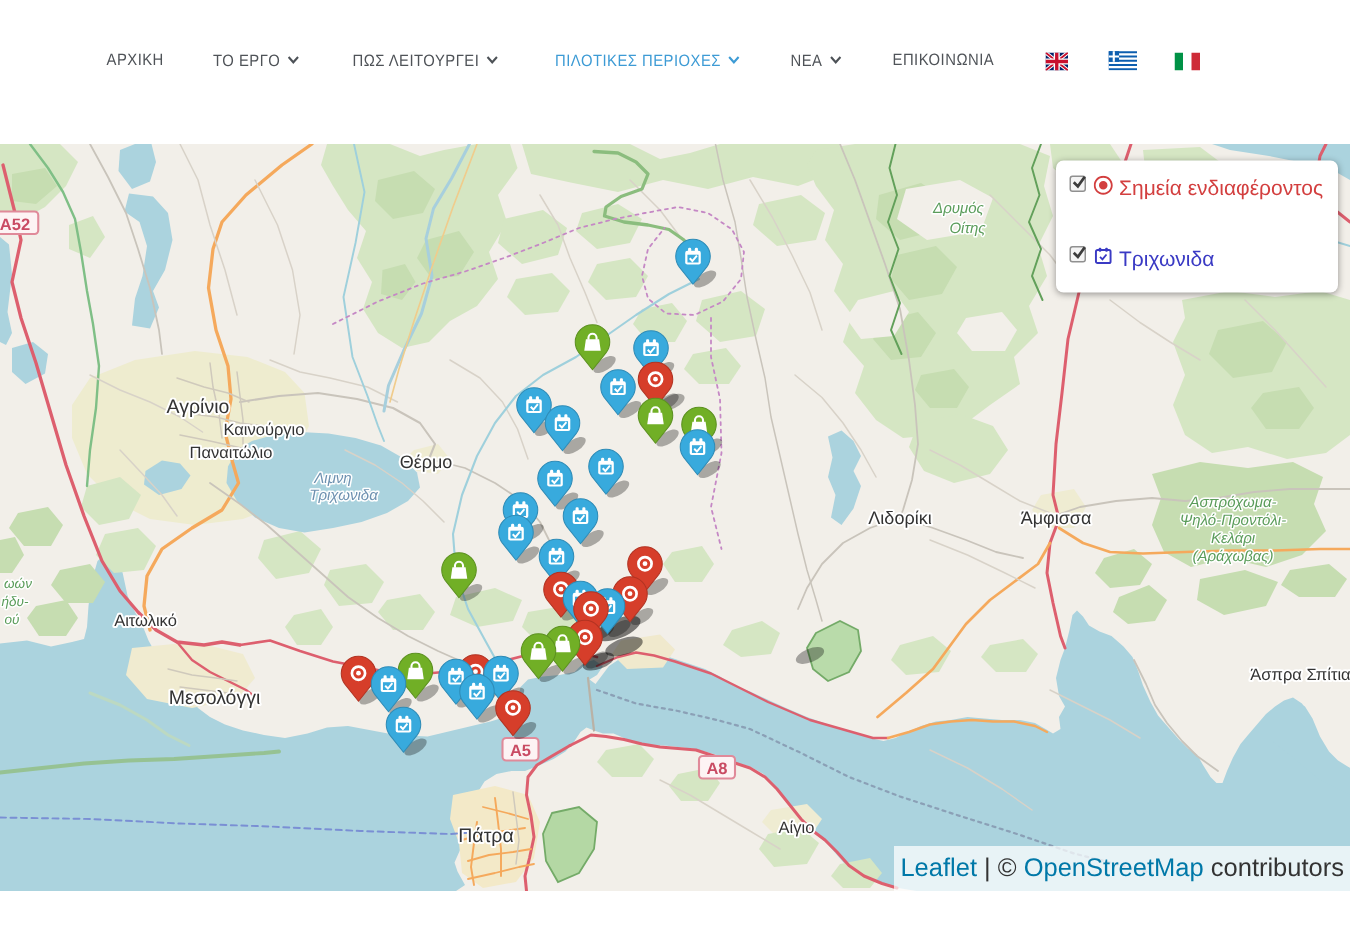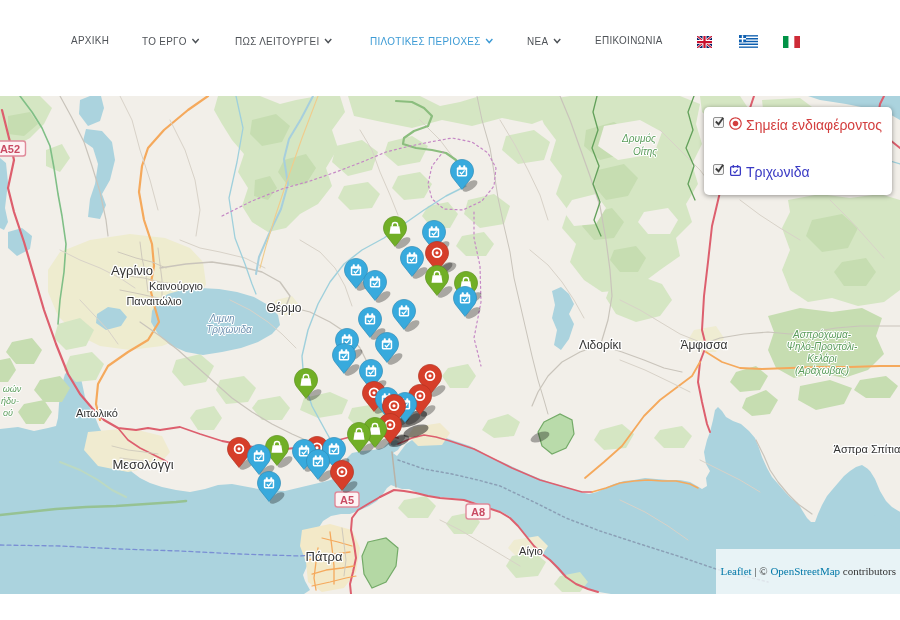--- a/index.html
+++ b/index.html
@@ -11,21 +11,21 @@
   .blue{color:#3d9bd5;}
   .flag{position:absolute;top:34px;display:block;}
   #map{position:absolute;top:96px;left:0;width:900px;height:498px;overflow:hidden;}
   #legend{position:absolute;left:704px;top:11px;width:188px;height:88px;background:#fff;
           border-radius:5px;box-shadow:0 1px 5px rgba(0,0,0,.4);z-index:10;}
   .lrow{position:absolute;left:9px;height:20px;display:flex;align-items:flex-start;}
   .cb{width:9px;height:9px;border:1px solid #909090;border-radius:2px;background:#f4f4f4;position:relative;margin-right:5px;flex:none;}
   .cb svg{position:absolute;left:0px;top:-2px;}
   .ltxt{font-size:14px;margin-left:4px;white-space:nowrap;}
   #attr{position:absolute;right:0;bottom:0px;background:rgba(255,255,255,.72);
-        font-size:11px;color:#333;padding:16px 4px;z-index:10;line-height:1.2;font-family:Liberation Serif, serif;}
+        font-size:17px;color:#333;padding:5px 4px;z-index:10;line-height:1.2;}
   #attr a{color:#0078a8;text-decoration:none;}
 </style>
 </head>
 <body>
 <div class="nav">
   <div class="ni" style="left:71px">ΑΡΧΙΚΗ</div>
   <div class="ni" style="left:142px">ΤΟ ΕΡΓΟ<span class="chev"><svg width="9" height="6" viewBox="0 0 9 6">
           <path d="M1 1l3.5 3.5L8 1" fill="none" stroke="#4d5257" stroke-width="1.6"></path>
         </svg></span></div>
   <div class="ni" style="left:235px">ΠΩΣ ΛΕΙΤΟΥΡΓΕΙ<span class="chev"><svg width="9" height="6" viewBox="0 0 9 6">

